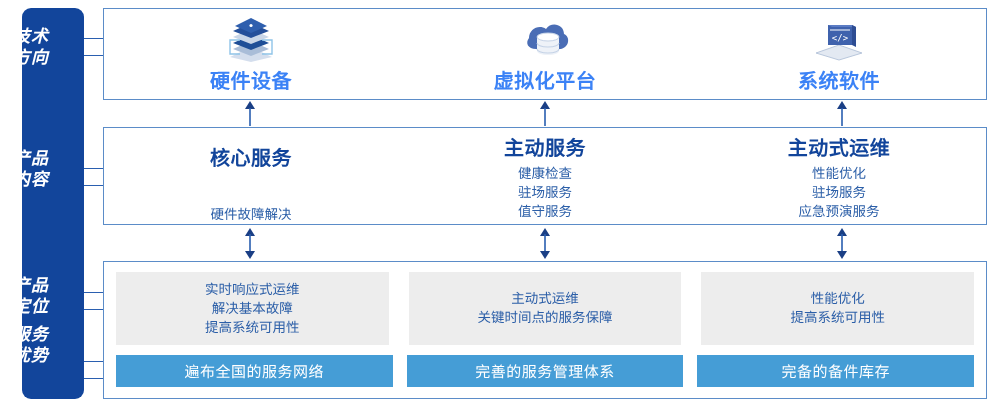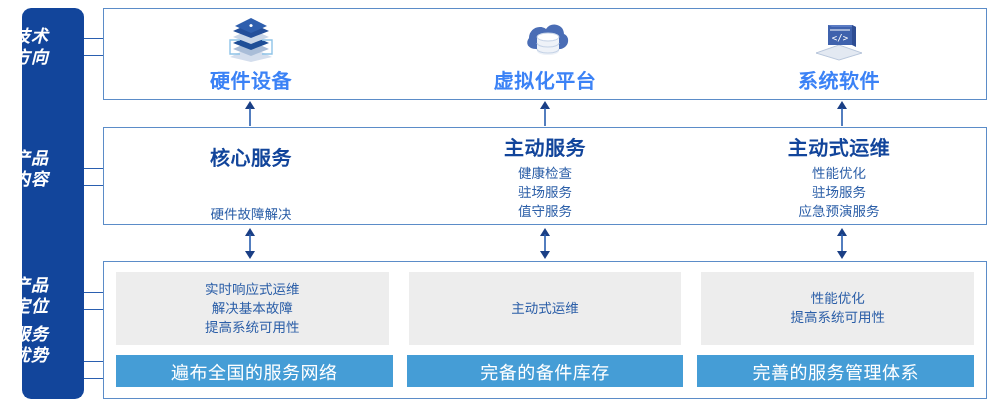--- a/index.html
+++ b/index.html
@@ -151,21 +151,21 @@
     text-align: center;
   }
 
   .blue-bar {
     flex: 1 1 0;
     background: #459dd6;
     display: flex;
     align-items: center;
     justify-content: center;
     color: #ffffff;
-    font-size: 18px;
+    font-size: 15px;
     letter-spacing: 0.5px;
     box-sizing: border-box;
     text-align: right;
   }
 
   
   .arrow {
     position: absolute;
     width: 14px;
   }
@@ -316,29 +316,30 @@
     <div class="bottom-inner">
 
       <div class="bottom-row r1">
         <div class="grey-card">
           <span class="grey-line">实时响应式运维</span>
           <span class="grey-line">解决基本故障</span>
           <span class="grey-line">提高系统可用性</span>
         </div>
         <div class="grey-card">
           <span class="grey-line">主动式运维</span>
+          <span class="grey-line">关键时间点的服务保障</span>
         </div>
         <div class="grey-card">
           <span class="grey-line">性能优化</span>
           <span class="grey-line">提高系统可用性</span>
         </div>
       </div>
 
       <div class="bottom-row r2">
         <div class="blue-bar">遍布全国的服务网络</div>
+        <div class="blue-bar">完善的服务管理体系</div>
         <div class="blue-bar">完备的备件库存</div>
-        <div class="blue-bar">完善的服务管理体系</div>
       </div>
 
     </div>
   </div>
 
 </div>
 
 </body></html>

